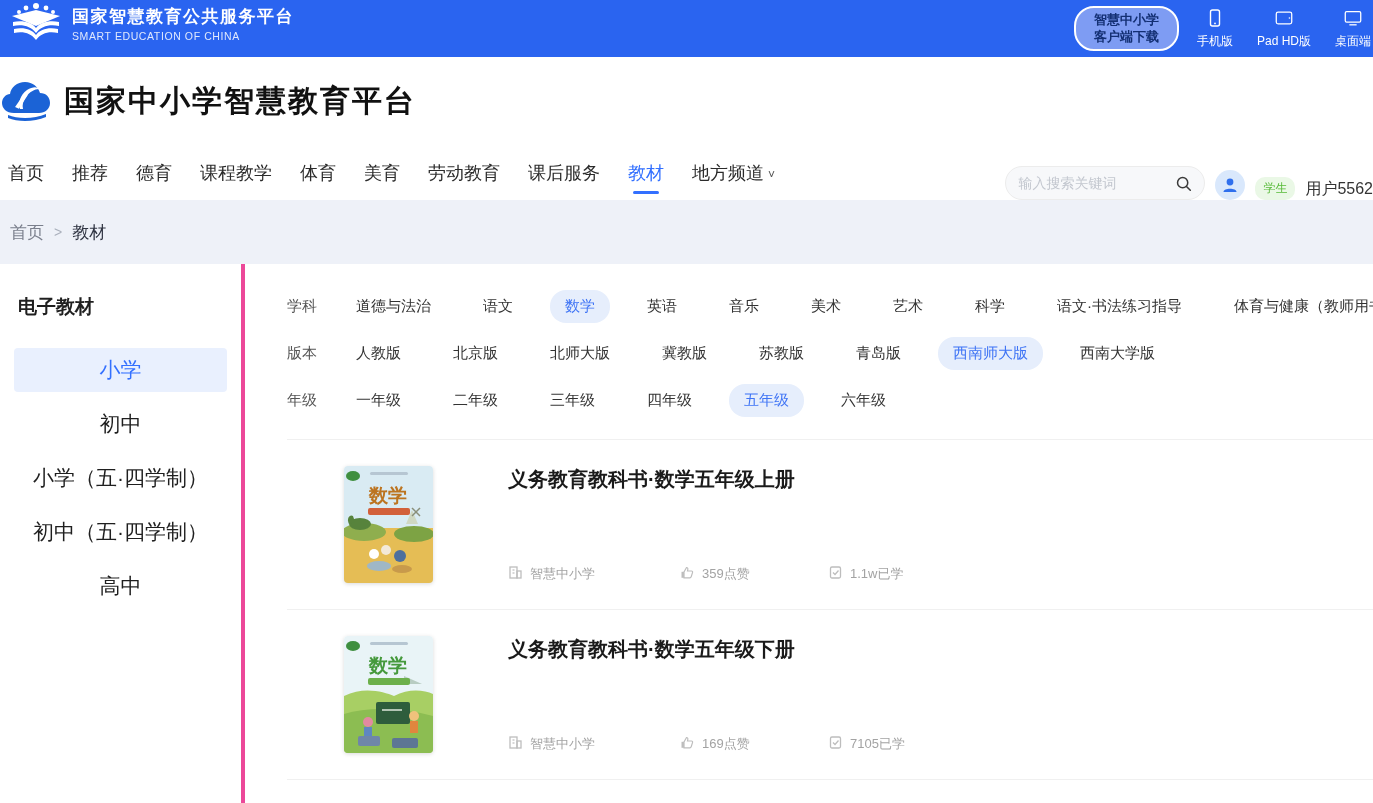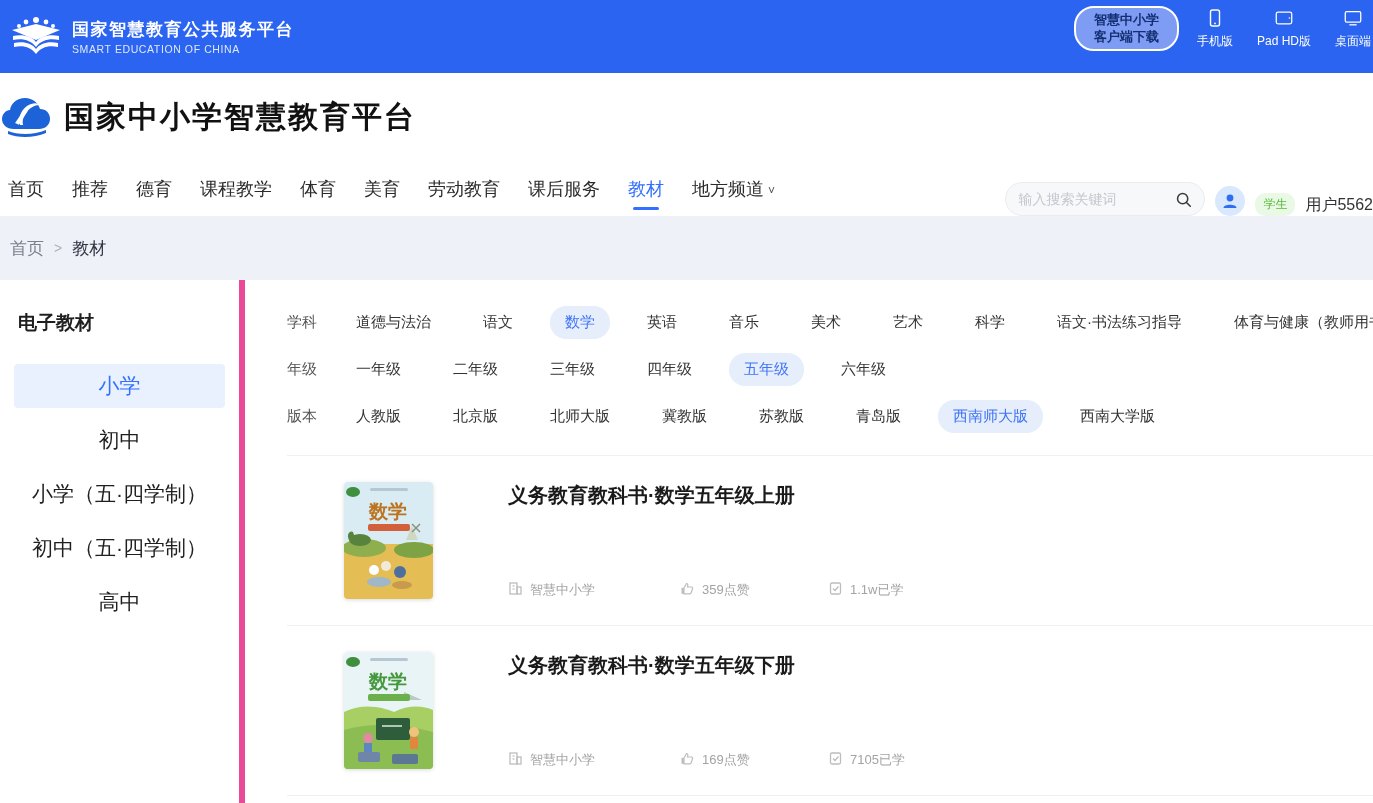--- a/index.html
+++ b/index.html
@@ -1,20 +1,20 @@
 <!DOCTYPE html>
 <html><head>
 <meta charset="utf-8">
 <style>
   * { margin:0; padding:0; box-sizing:border-box; }
   html,body { width:1373px; height:803px; overflow:hidden; background:#fff;
     font-family:"Liberation Sans","DejaVu Sans",sans-serif; }
 
   
-  .topbar { height:73px; background:#2a64f0; display:flex; align-items:center;
+  .topbar { height:57px; background:#2a64f0; display:flex; align-items:flex-start;
     padding:0 0 0 10px; color:#fff; position:relative; }
   .brand { display:flex; align-items:center; gap:10px; }
   .brand-icon { width:52px; height:46px; }
   .brand-title { font-size:17px; font-weight:bold; letter-spacing:1.5px; }
   .brand-sub { font-size:10.5px; color:rgba(255,255,255,.85); letter-spacing:.6px; margin-top:2px; }
   .topbar-right { position:absolute; right:0; top:0; height:57px; display:flex; align-items:center; gap:18px; padding-right:2px; }
   .dl-btn { background:#7e9cf3; border:2px solid #fff; border-radius:20px; color:#132f73;
     font-weight:bold; font-size:13px; line-height:1.25; padding:4px 18px; cursor:pointer;
     font-family:inherit; white-space:nowrap; }
   .app-links { display:flex; gap:24px; }
@@ -50,21 +50,21 @@
 
   
   .breadcrumb { height:64px; background:#eef1f8; display:flex; align-items:center; padding-left:10px;
     font-size:17px; }
   .crumb-home { color:#7a7f8c; cursor:pointer; }
   .crumb-sep { color:#aab0bc; margin:0 10px; font-size:14px; }
   .crumb-current { color:#2f3442; }
 
   
   .content { display:flex; height:539px; }
-  .sidebar { width:245px; flex:none; border-right:6px solid #ec4899; padding:30px 14px 0; }
+  .sidebar { width:245px; flex:none; border-right:4px solid #ec4899; padding:30px 14px 0; }
   .sidebar-title { font-size:19px; font-weight:bold; color:#1f1f1f; margin:0 4px 28px; }
   .side-item { height:44px; display:flex; align-items:center; justify-content:center;
     font-size:21px; color:#1f1f1f; border-radius:4px; margin-bottom:10px; cursor:pointer; }
   .side-item.active { background:#e9f0fe; color:#3370ff; }
 
   .main { flex:1; padding:26px 0 9px 42px; overflow:hidden; }
   .filter-row { display:flex; align-items:center; flex-wrap:nowrap; margin-bottom:14px; }
   .filter-label { font-size:15px; color:#555; margin-right:24px; white-space:nowrap; }
   .filter-opt { font-size:15px; color:#333; padding:7px 15px; border-radius:16px; margin-right:22px;
     white-space:nowrap; cursor:pointer; }
@@ -203,38 +203,38 @@
           <span class="filter-opt selected">数学</span>
           <span class="filter-opt">英语</span>
           <span class="filter-opt">音乐</span>
           <span class="filter-opt">美术</span>
           <span class="filter-opt">艺术</span>
           <span class="filter-opt">科学</span>
           <span class="filter-opt">语文·书法练习指导</span>
           <span class="filter-opt">体育与健康（教师用书）</span>
         </div>
         <div class="filter-row">
-          <span class="filter-label">年级</span>
-          <span class="filter-opt">一年级</span>
-          <span class="filter-opt">二年级</span>
-          <span class="filter-opt">三年级</span>
-          <span class="filter-opt">四年级</span>
-          <span class="filter-opt selected">五年级</span>
-          <span class="filter-opt">六年级</span>
-        </div>
-        <div class="filter-row">
           <span class="filter-label">版本</span>
           <span class="filter-opt">人教版</span>
           <span class="filter-opt">北京版</span>
           <span class="filter-opt">北师大版</span>
           <span class="filter-opt">冀教版</span>
           <span class="filter-opt">苏教版</span>
           <span class="filter-opt">青岛版</span>
           <span class="filter-opt selected">西南师大版</span>
           <span class="filter-opt">西南大学版</span>
+        </div>
+        <div class="filter-row">
+          <span class="filter-label">年级</span>
+          <span class="filter-opt">一年级</span>
+          <span class="filter-opt">二年级</span>
+          <span class="filter-opt">三年级</span>
+          <span class="filter-opt">四年级</span>
+          <span class="filter-opt selected">五年级</span>
+          <span class="filter-opt">六年级</span>
         </div>
       </div>
     <div class="rule"></div>
     <div id="book-list">
         <div class="book-card">
           <div class="book-cover">
   <svg viewBox="0 0 89 117" width="89" height="117">
     <rect width="89" height="117" fill="#d9ebf3"></rect>
     <rect y="62" width="89" height="55" fill="#e5bd55"></rect>
     <ellipse cx="20" cy="66" rx="22" ry="9" fill="#8fae4e"></ellipse>

